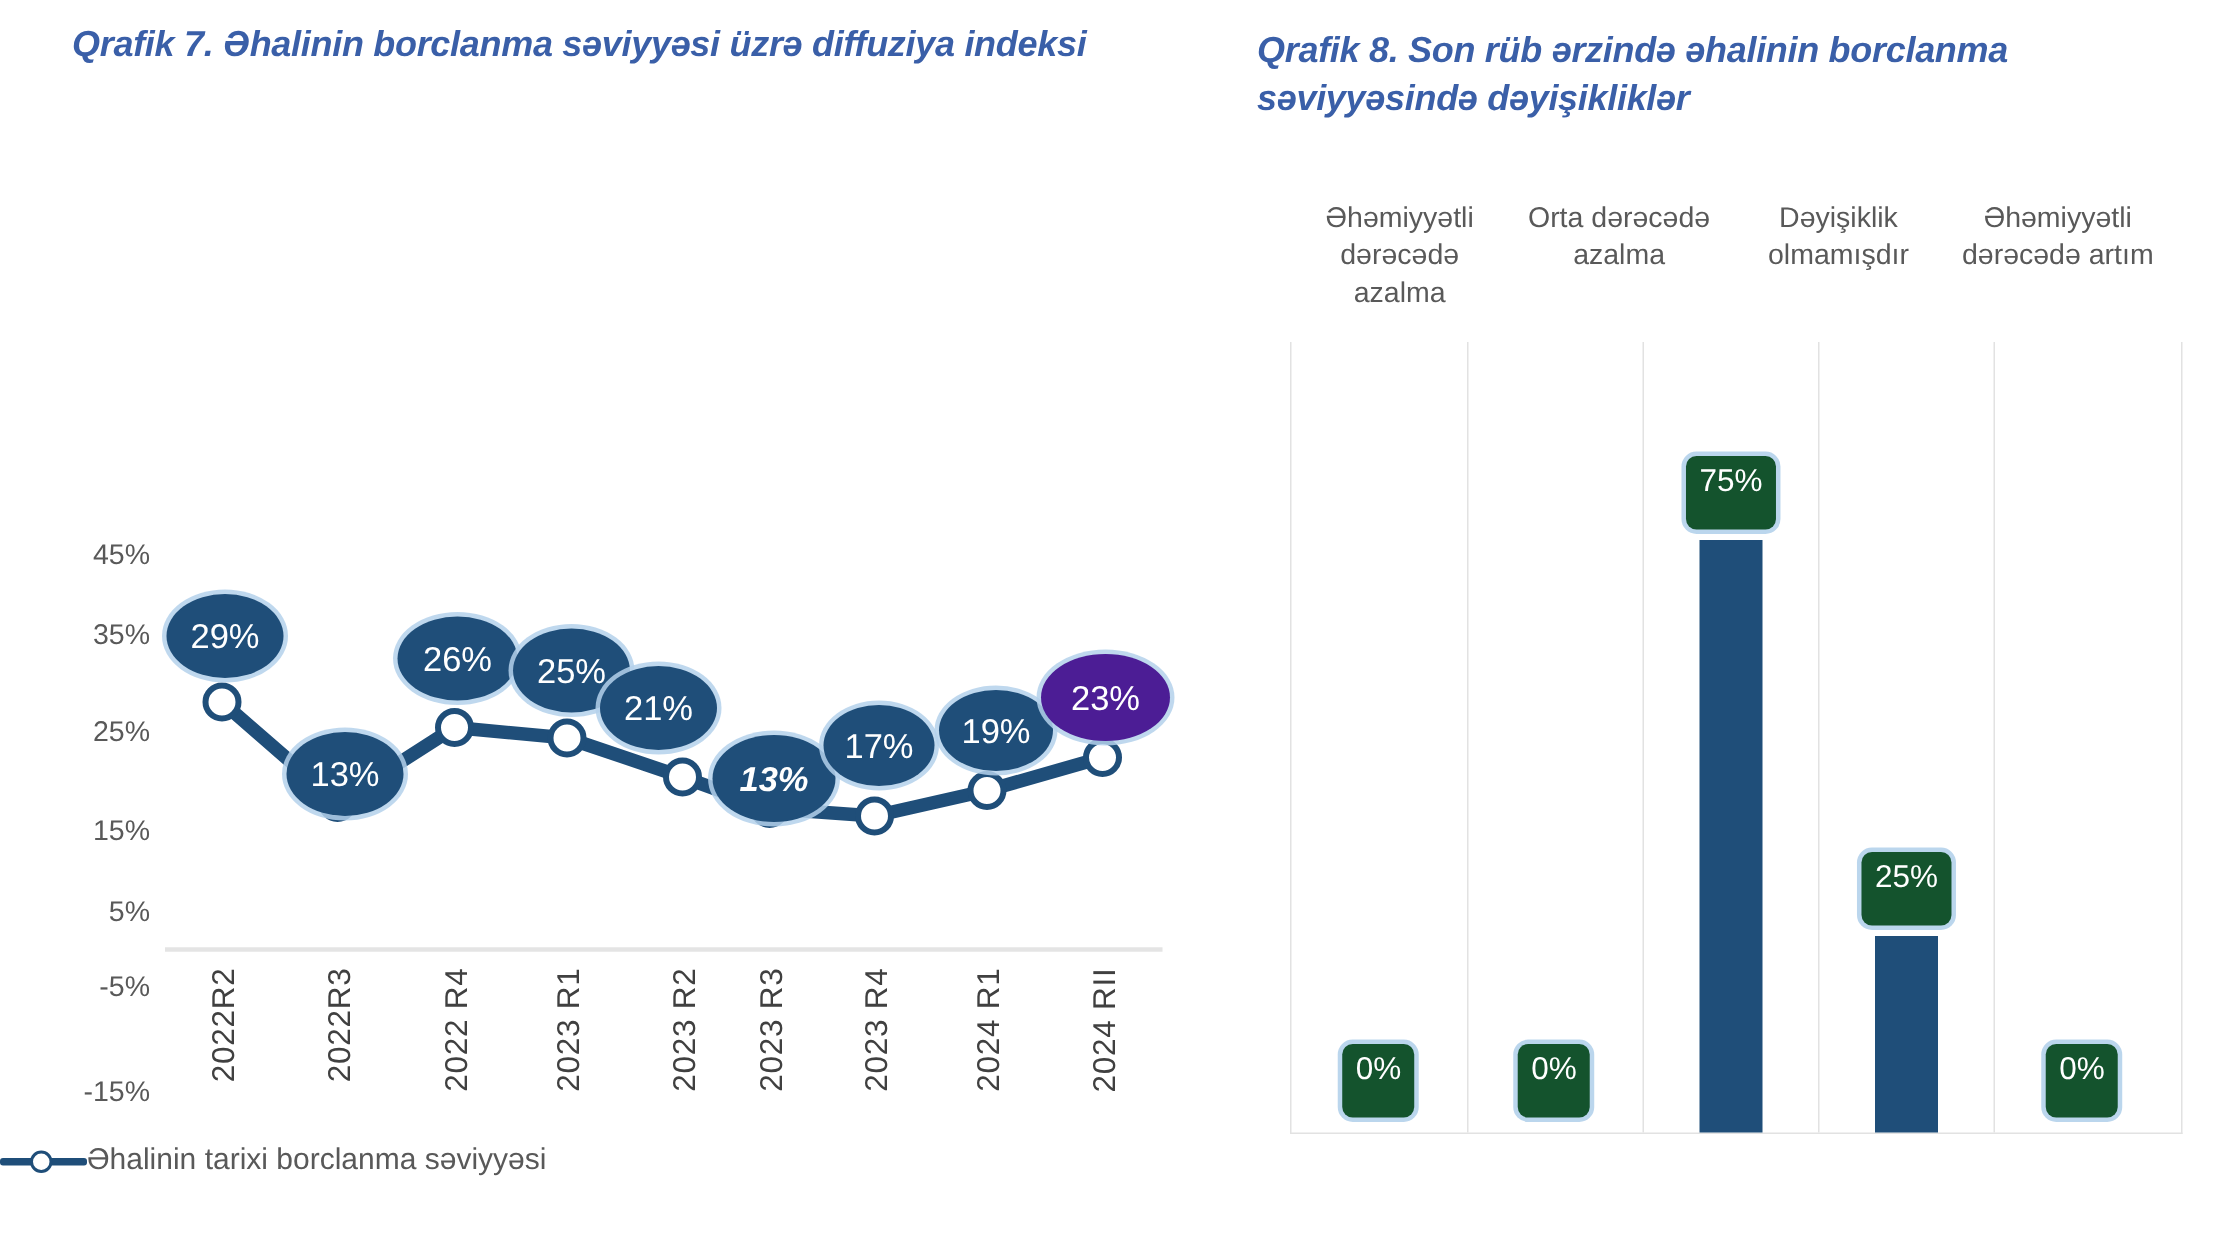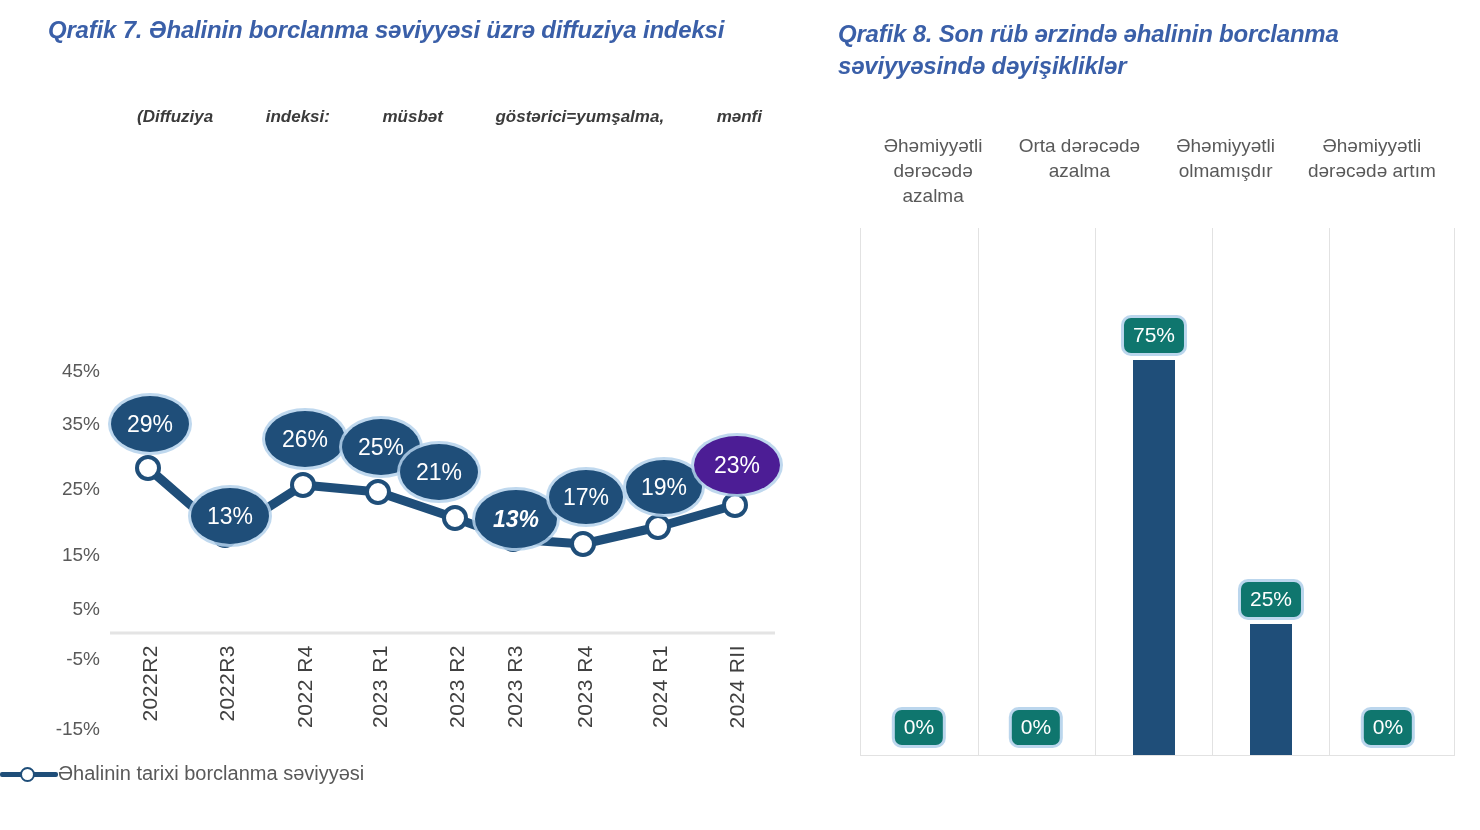--- a/index.html
+++ b/index.html
@@ -160,38 +160,37 @@
     width: 1px;
     background: #e2e2e2;
   }
   .bar {
     position: absolute;
     bottom: 0;
     background: #1F4E79;
   }
   .bar-label {
     position: absolute;
-    background: #0f766e;
+    background: #14532d;
     color: #ffffff;
     font-size: 21px;
     border-radius: 7px;
-    padding: 5px 9px 6px 9px;
+    padding: 5px 9px 20px 9px;
     box-shadow: 0 0 0 3px rgba(180,209,235,0.9);
     white-space: nowrap;
     transform: translateX(-50%);
   }
 </style>
 </head>
 <body>
 
 <div id="chart7-panel">
 
   <div class="chart-title" id="chart7-title">Qrafik 7. Əhalinin borclanma səviyyəsi üzrə diffuziya indeksi</div>
 
-  <div id="chart7-subtitle">(Diffuziya indeksi: müsbət göstərici=yumşalma, mənfi</div>
 
   <div id="ylabels">
     <div class="ytick" style="top:360px">45%</div>
     <div class="ytick" style="top:413px">35%</div>
     <div class="ytick" style="top:478px">25%</div>
     <div class="ytick" style="top:544px">15%</div>
     <div class="ytick" style="top:598px">5%</div>
     <div class="ytick" style="top:648px">-5%</div>
     <div class="ytick" style="top:718px">-15%</div>
   </div>
@@ -246,21 +245,21 @@
   </div>
 </div>
 
 <div id="chart8-panel">
 
   <div class="chart-title" id="chart8-title">Qrafik 8. Son rüb ərzində əhalinin borclanma səviyyəsində dəyişikliklər</div>
 
   <div id="chart8-cats">
     <div class="cat-label">Əhəmiyyətli dərəcədə azalma</div>
     <div class="cat-label">Orta dərəcədə azalma</div>
-    <div class="cat-label">Əhəmiyyətli olmamışdır</div>
+    <div class="cat-label">Dəyişiklik olmamışdır</div>
     <div class="cat-label">Əhəmiyyətli dərəcədə artım</div>
   </div>
 
   <div id="chart8-plot">
     <div class="v-grid" style="left:117px"></div>
     <div class="v-grid" style="left:234px"></div>
     <div class="v-grid" style="left:351px"></div>
     <div class="v-grid" style="left:468px"></div>
 
     <div class="bar" style="left:275px; width:42px; height:0px;"></div>

